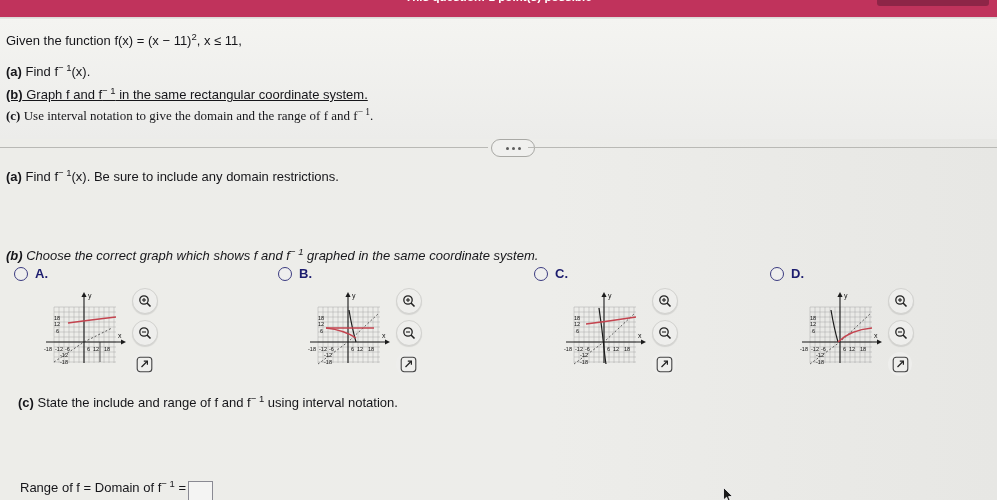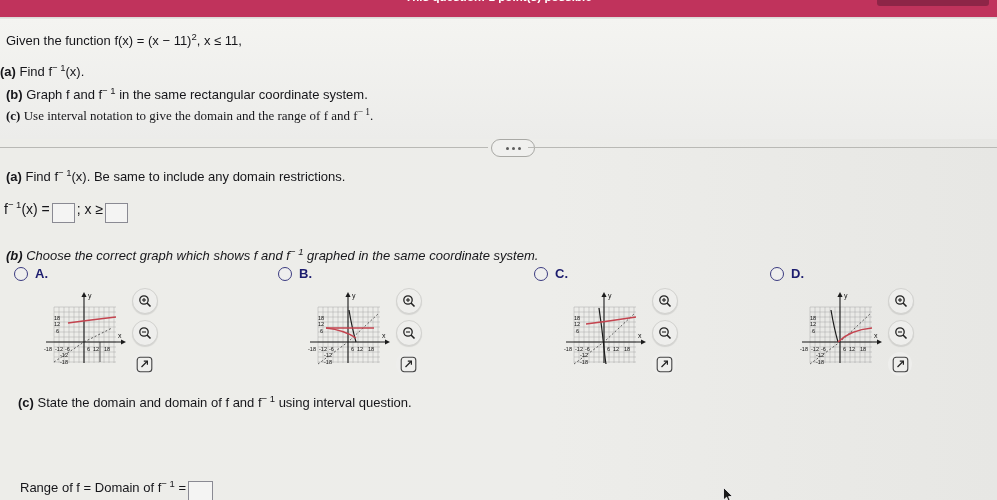--- a/index.html
+++ b/index.html
@@ -226,49 +226,46 @@
 <div class="top-bar-shadow"></div>
 
 <div class="page">
   <div class="page-inner">
     <div class="sheen"></div>
 
     <div class="txt" style="left:6px; top:14px;">
       <span>Given the function f(x) = (x − 11)</span><sup class="inv">2</sup><span>, x ≤ 11,</span>
     </div>
 
-    <div class="txt" style="left:0; top:45px;text-align:right;">
+    <div class="txt" style="left:6px; top:45px;text-align:right;">
       <span class="bold">(a)</span><span> Find f</span><sup class="inv">− 1</sup><span>(x).</span>
     </div>
 
-    <div class="txt" style="left:6px; top:68px;">
+    <div class="txt" style="left:6px; top:68px;text-decoration:underline;">
       <span class="bold">(b)</span><span> Graph f and f</span><sup class="inv">− 1</sup><span> in the same rectangular coordinate system.</span>
     </div>
 
     <div class="txt" style="left:6px; top:89px;font-family:Liberation Serif, serif;">
       <span class="bold">(c)</span><span> Use interval notation to give the domain and the range of f and f</span><sup class="inv">− 1</sup><span>.</span>
     </div>
 
     <div class="divider-wrap">
       <div class="divider-line left"></div>
       <div class="ellipsis-pill">
         <span></span>
         <span></span>
         <span></span>
       </div>
       <div class="divider-line right"></div>
     </div>
 
     <div class="txt" style="left:6px; top:150px;">
-      <span class="bold">(a)</span><span> Find f</span><sup class="inv">− 1</sup><span>(x). Be same to include any domain restrictions.</span>
-    </div>
-
-    <div class="txt" style="left:4px; top:182px; font-size:14px;">
-      <span>f</span><sup class="inv">− 1</sup><span>(x) =</span><input class="ansbox" type="text" readonly="" style=""><span>; x ≥</span><input class="ansbox" type="text" readonly="" style="">
-    </div>
+      <span class="bold">(a)</span><span> Find f</span><sup class="inv">− 1</sup><span>(x). Be sure to include any domain restrictions.</span>
+    </div>
+
 
     <div class="txt" style="left:6px; top:229px;font-style:italic;">
       <span class="bold">(b)</span><span> Choose the correct graph which shows f and f</span><sup class="inv">− 1</sup><span> graphed in the same coordinate system.</span>
     </div>
 
     <div class="option" style="left:14px;">
       <div class="opt-head">
         <span class="radio"></span>
         <span class="opt-letter">A.</span>
       </div>
@@ -514,21 +511,21 @@
           <svg width="17" height="17" viewBox="0 0 17 17">
               <rect x="1.2" y="1.2" width="14.6" height="14.6" rx="3" fill="#efefed" stroke="#444" stroke-width="1.1"></rect>
               <path d="M5.5 11 L11 5.5" stroke="#222" stroke-width="1.2"></path>
               <path d="M7.8 5.2 H11.4 V8.8" fill="none" stroke="#222" stroke-width="1.2"></path>
             </svg>
         </div>
       </div>
     </div>
 
     <div class="txt" style="left:18px; top:376px;">
-      <span class="bold">(c)</span><span> State the domain and domain of f and f</span><sup class="inv">− 1</sup><span> using interval question.</span>
+      <span class="bold">(c)</span><span> State the include and range of f and f</span><sup class="inv">− 1</sup><span> using interval notation.</span>
     </div>
 
 
     <div class="txt" style="left:20px; top:440px;margin-top:21px;">
       <span>Range of f = Domain of f</span><sup class="inv">− 1</sup><span> =</span><input class="ansbox big" type="text" readonly="" style="">
     </div>
 
   </div>
 </div>
 

